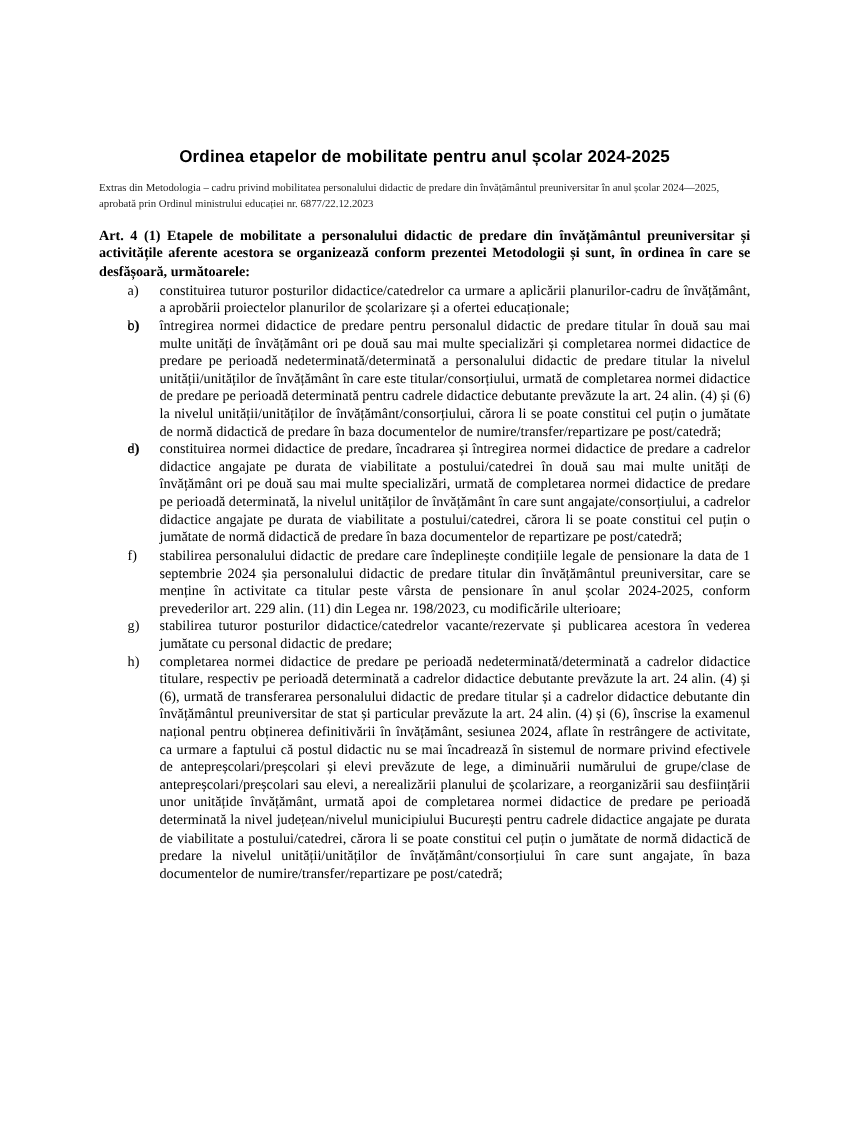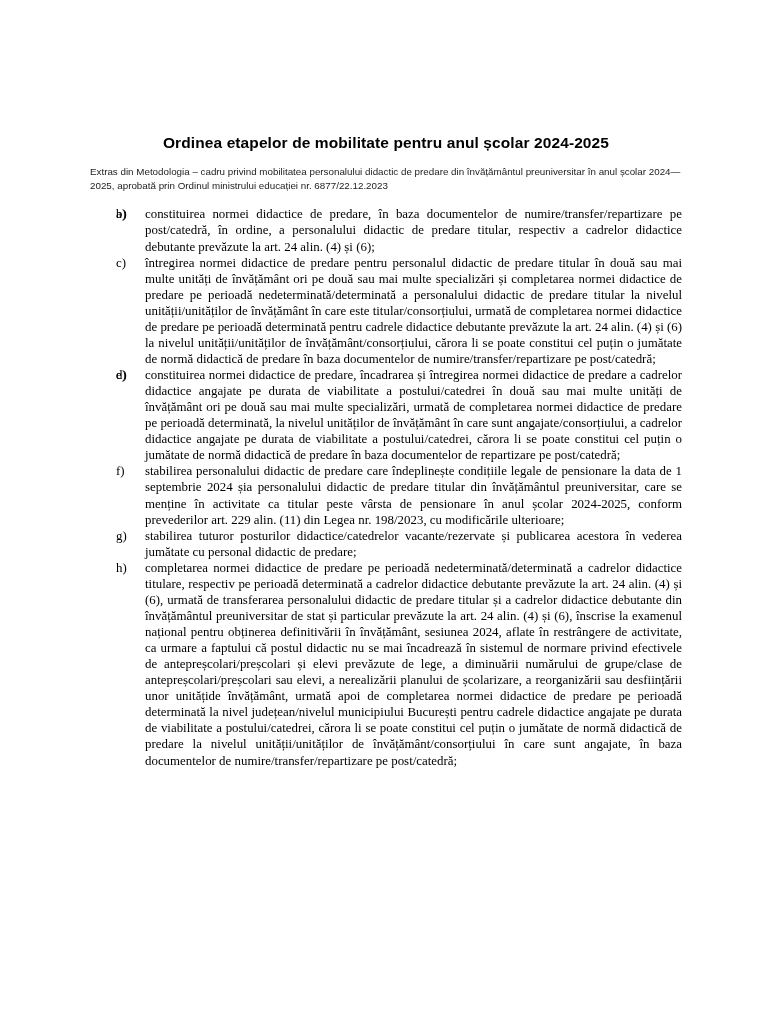--- a/index.html
+++ b/index.html
@@ -17,21 +17,21 @@
   }
   .doc-title {
     font-family: "Liberation Sans", sans-serif;
     font-weight: 700;
     font-size: 15.5px;
     text-align: center;
     margin: 0 0 13px 0;
     letter-spacing: 0.1px;
   }
   .doc-subtitle {
-    font-family: Liberation Sans, sans-serif;
+    font-family: Liberation Serif, serif;
     font-size: 9.8px;
     line-height: 1.4;
     color: #1c1c1c;
     margin: 0 0 14px 0;
     text-align: left;
   }
   .doc-intro {
     font-family: "Liberation Serif", serif;
     font-weight: 700;
     font-size: 12.9px;
@@ -56,27 +56,28 @@
     left: 26px;
     top: 0;
   }
 </style>
 </head>
 <body>
 
 <div class="page">
   <h1 class="doc-title">Ordinea etapelor de mobilitate pentru anul școlar 2024-2025</h1>
   <p class="doc-subtitle">Extras din Metodologia – cadru privind mobilitatea personalului didactic de predare din învățământul preuniversitar în anul școlar 2024—2025, aprobată prin Ordinul ministrului educației nr. 6877/22.12.2023</p>
+  <p class="doc-intro">Art. 4 (1) Etapele de mobilitate a personalului didactic de predare din învățământul preuniversitar și activitățile aferente acestora se organizează conform prezentei Metodologii și sunt, în ordinea în care se desfășoară, următoarele:</p>
   <ol class="doc-list">
     <li class="doc-item">
       <span class="marker">a)</span>
+      <span>constituirea tuturor posturilor didactice/catedrelor ca urmare a aplicării planurilor-cadru de învățământ, a aprobării proiectelor planurilor de școlarizare și a ofertei educaționale;</span>
     </li>
     <li class="doc-item">
       <span class="marker">b)</span>
-      <span>constituirea normei didactice de predare, în baza documentelor de numire/transfer/repartizare pe post/catedră, în ordine, a personalului didactic de predare titular, respectiv a cadrelor didactice debutante prevăzute la art. 24 alin. (4) și (6);</span>
     </li>
     <li class="doc-item">
       <span class="marker">c)</span>
       <span>întregirea normei didactice de predare pentru personalul didactic de predare titular în două sau mai multe unități de învățământ ori pe două sau mai multe specializări și completarea normei didactice de predare pe perioadă nedeterminată/determinată a personalului didactic de predare titular la nivelul unității/unităților de învățământ în care este titular/consorțiului, urmată de completarea normei didactice de predare pe perioadă determinată pentru cadrele didactice debutante prevăzute la art. 24 alin. (4) și (6) la nivelul unității/unităților de învățământ/consorțiului, cărora li se poate constitui cel puțin o jumătate de normă didactică de predare în baza documentelor de numire/transfer/repartizare pe post/catedră;</span>
     </li>
     <li class="doc-item">
       <span class="marker">d)</span>
     </li>
     <li class="doc-item">
       <span class="marker">e)</span>

